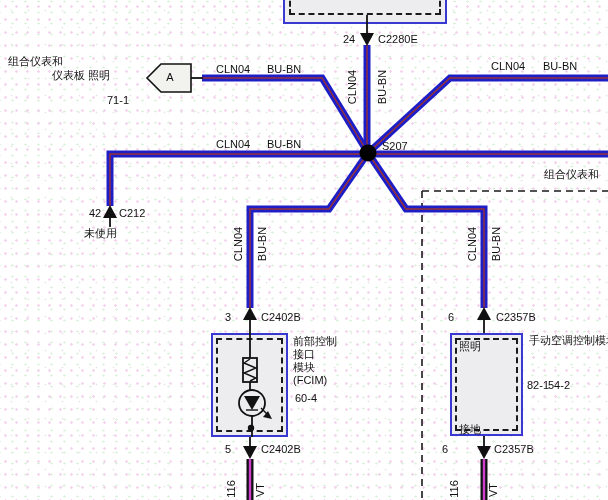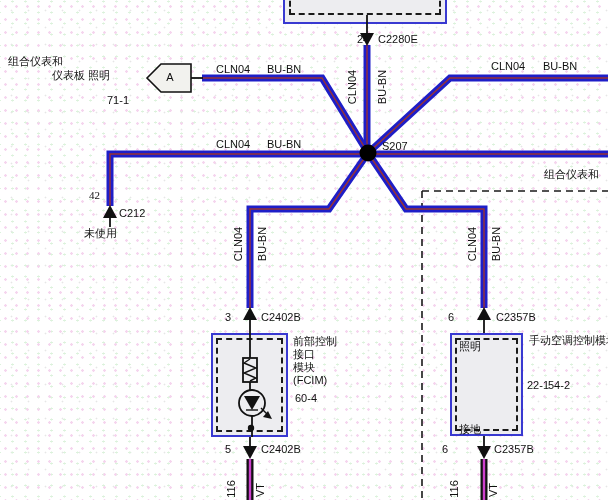--- a/index.html
+++ b/index.html
@@ -153,26 +153,26 @@
   <div class="lbl" style="left:216px;top:138px;">CLN04</div>
   <div class="lbl" style="left:267px;top:138px;">BU-BN</div>
 
   <div class="vlabel" style="left:331px;top:80px;">CLN04</div>
   <div class="vlabel" style="left:361px;top:80px;">BU-BN</div>
   <div class="vlabel" style="left:217px;top:237px;">CLN04</div>
   <div class="vlabel" style="left:241px;top:237px;">BU-BN</div>
   <div class="vlabel" style="left:451px;top:237px;">CLN04</div>
   <div class="vlabel" style="left:475px;top:237px;">BU-BN</div>
 
-  <div class="lbl" style="left:357px;top:33px;">24</div>
+  <div class="lbl" style="left:343px;top:33px;">24</div>
   <div class="lbl" style="left:378px;top:33px;">C2280E</div>
 
   <div class="lbl" style="left:382px;top:140px;">S207</div>
 
-  <div class="lbl" style="left:89px;top:189px;font-family:Liberation Serif, serif;">42</div>
+  <div class="lbl" style="left:89px;top:207px;">42</div>
   <div class="lbl" style="left:119px;top:207px;">C212</div>
   <div class="lbl" style="left:84px;top:227px;text-align:center;">未使用</div>
 
   <div class="lbl" style="left:544px;top:168px;">组合仪表和</div>
 
   <div class="lbl" style="left:225px;top:311px;">3</div>
   <div class="lbl" style="left:261px;top:311px;">C2402B</div>
   <div class="lbl" style="left:225px;top:443px;">5</div>
   <div class="lbl" style="left:261px;top:443px;">C2402B</div>
 
@@ -183,21 +183,21 @@
   <div class="lbl" style="left:295px;top:392px;">60-4</div>
 
   <div class="lbl" style="left:448px;top:311px;">6</div>
   <div class="lbl" style="left:496px;top:311px;">C2357B</div>
   <div class="lbl" style="left:442px;top:443px;">6</div>
   <div class="lbl" style="left:494px;top:443px;">C2357B</div>
 
   <div class="lbl" style="left:459px;top:340px;">照明</div>
   <div class="lbl" style="left:459px;top:411px;margin-top:12px;">接地</div>
   <div class="lbl" style="left:529px;top:334px;">手动空调控制模块</div>
-  <div class="lbl" style="left:527px;top:379px;">22-1</div>
+  <div class="lbl" style="left:527px;top:379px;">82-1</div>
   <div class="lbl" style="left:548px;top:379px;">54-2</div>
 
   <div class="vlabel" style="left:210px;top:482px;">116</div>
   <div class="vlabel" style="left:239px;top:483px;">VT</div>
   <div class="vlabel" style="left:433px;top:482px;">116</div>
   <div class="vlabel" style="left:472px;top:483px;">VT</div>
 
 </div>
 
 </body></html>

